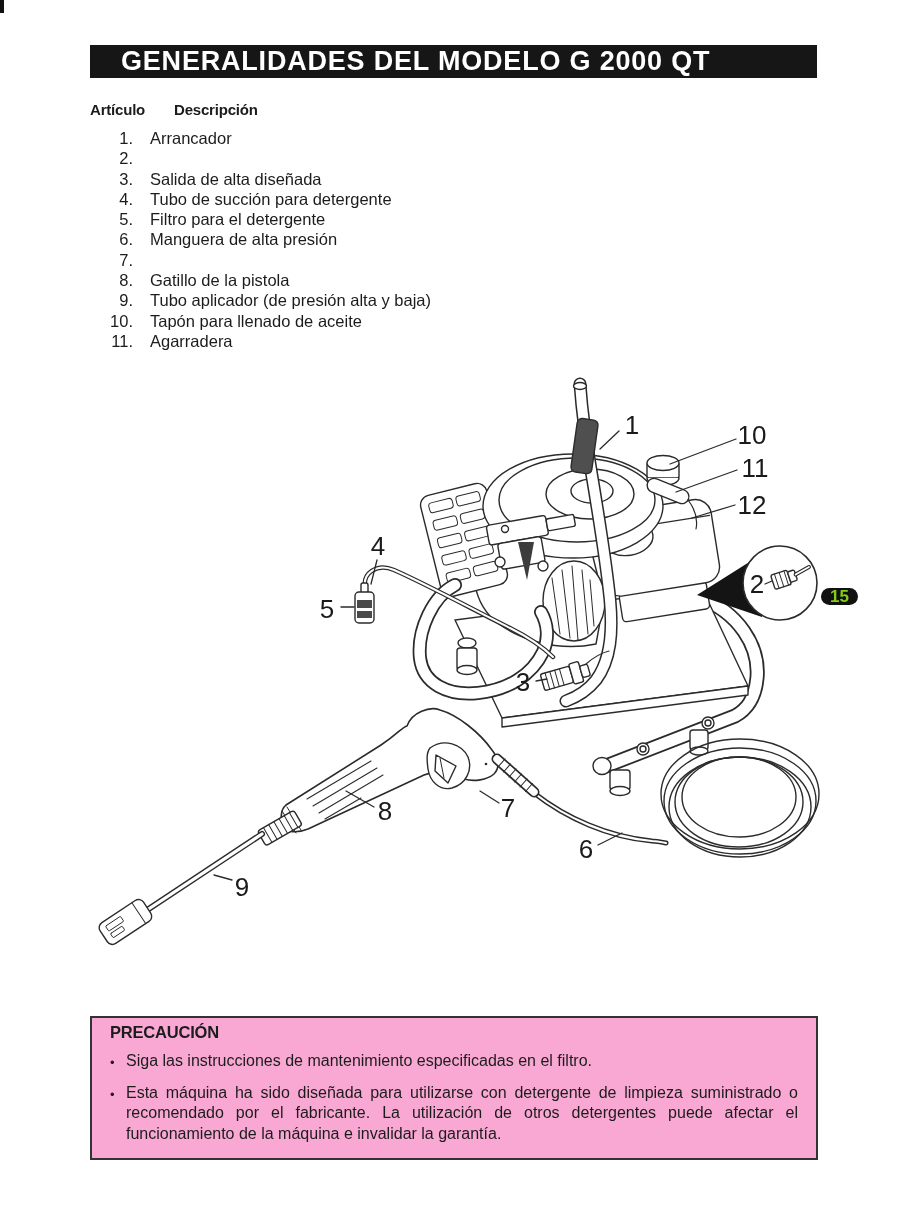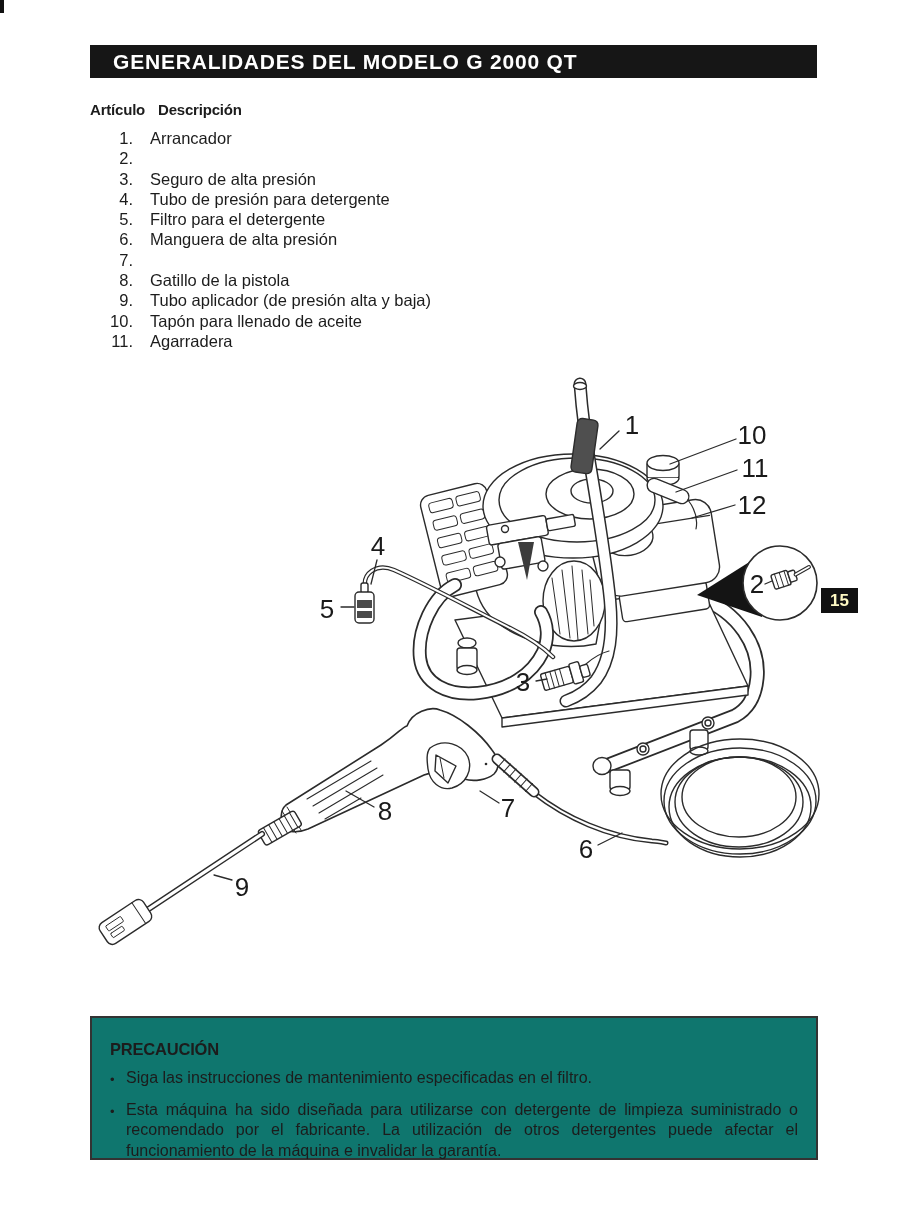--- a/index.html
+++ b/index.html
@@ -4,42 +4,42 @@
 <style>
   html,body{margin:0;padding:0;background:#fff;}
   body{width:906px;height:1208px;position:relative;font-family:"Liberation Sans",sans-serif;color:#1c1c1c;overflow:hidden;}
   .abs{position:absolute;}
 
   
   .corner-mark{left:0;top:0;width:4px;height:13px;background:#111;}
 
   
   .header-bar{left:90px;top:45px;width:727px;height:33px;background:#161616;display:flex;align-items:center;}
-  .header-bar .title{color:#fff;font-weight:700;font-size:21px;letter-spacing:0.8px;padding-left:23px;white-space:nowrap;}
+  .header-bar .title{color:#fff;font-weight:700;font-size:27px;letter-spacing:0.8px;padding-left:23px;white-space:nowrap;margin-left:8px;}
 
   
   .list-header{left:90px;top:101px;font-weight:700;font-size:15px;letter-spacing:-0.2px;}
   .list-header span{display:inline-block;}
-  .list-header .c2{margin-left:9px;}
+  .list-header .c2{margin-left:25px;}
 
   
   .parts-list{left:85px;top:128px;width:420px;font-size:16.5px;line-height:20.3px;}
   .part-row{display:flex;}
   .part-num{width:48px;text-align:right;flex:0 0 48px;}
   .part-desc{margin-left:17px;white-space:pre-line;}
 
   
   svg.diagram{left:0;top:0;width:906px;height:1208px;}
   svg text{font-family:"Liberation Sans",sans-serif;}
 
   
-  .page-tab{left:821px;top:588px;width:37px;height:25px;background:#111;color:#fef9c3;font-weight:700;font-size:17px;display:flex;align-items:center;justify-content:center;}
-
-  
-  .caution-box{left:90px;top:1016px;width:728px;height:144px;background:#0f766e;border:2px solid #333;box-sizing:border-box;padding:22px 18px 0 18px;}
+  .page-tab{left:821px;top:588px;width:37px;height:17px;background:#111;color:#84cc16;font-weight:700;font-size:17px;display:flex;align-items:center;justify-content:center;border-radius:13px;}
+
+  
+  .caution-box{left:90px;top:1016px;width:728px;height:144px;background:#f9a8d4;border:2px solid #333;box-sizing:border-box;padding:5px 18px 0 18px;}
   .caution-title{font-weight:700;font-size:16.5px;letter-spacing:-0.2px;}
   .caution-bullets{margin-top:4px;}
   .bullet-row{display:flex;margin-top:9px;font-size:16px;line-height:20.5px;}
   .bullet-glyph{flex:0 0 16px;font-size:13px;padding-top:2px;}
   .bullet-text{flex:1;text-align:justify;}
 </style>
 </head>
 <body>
 
 <div class="abs corner-mark"></div>
@@ -56,25 +56,25 @@
 <div class="abs parts-list" id="parts-list">
     <div class="part-row">
       <span class="part-num">1.</span>
       <span class="part-desc">Arrancador</span>
     </div>
     <div class="part-row">
       <span class="part-num">2.</span>
     </div>
     <div class="part-row">
       <span class="part-num">3.</span>
-      <span class="part-desc">Seguro de alta presión</span>
+      <span class="part-desc">Salida de alta diseñada</span>
     </div>
     <div class="part-row">
       <span class="part-num">4.</span>
-      <span class="part-desc">Tubo de presión para detergente</span>
+      <span class="part-desc">Tubo de succión para detergente</span>
     </div>
     <div class="part-row">
       <span class="part-num">5.</span>
       <span class="part-desc">Filtro para el detergente</span>
     </div>
     <div class="part-row">
       <span class="part-num">6.</span>
       <span class="part-desc">Manguera de alta presión</span>
     </div>
     <div class="part-row">

